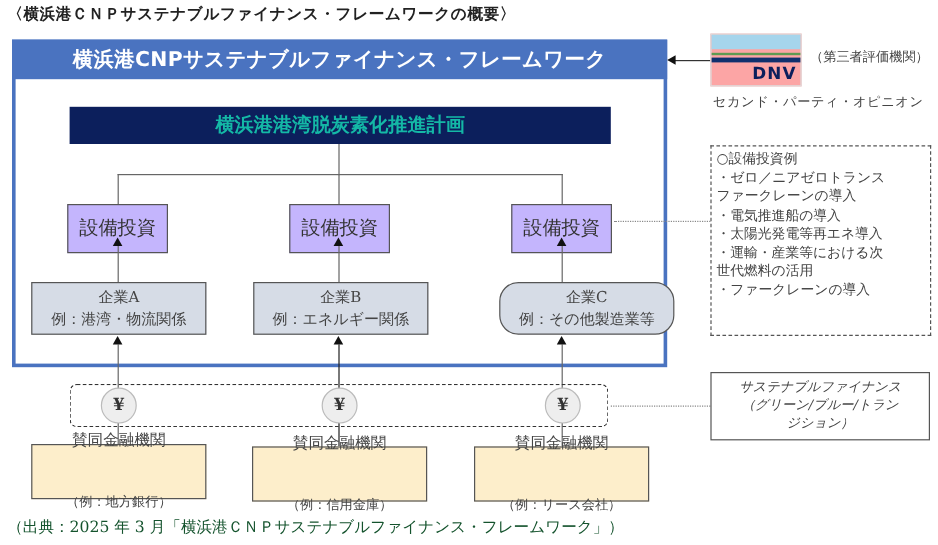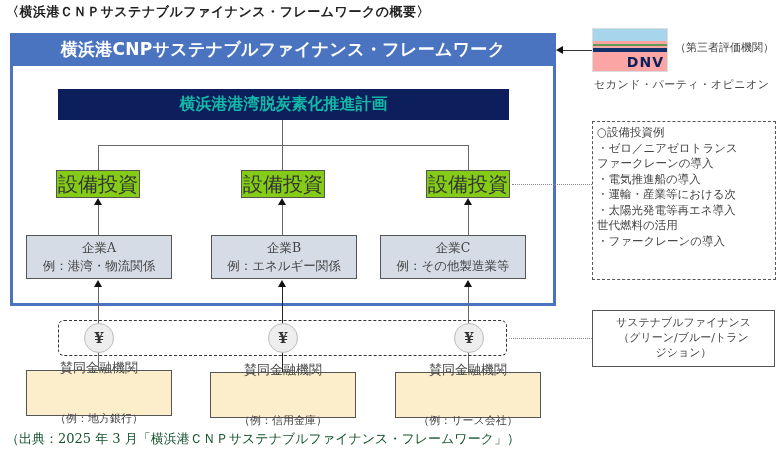--- a/index.html
+++ b/index.html
@@ -7,36 +7,36 @@
          font-family: "DejaVu Serif", "Liberation Serif", serif; color:#333; }
   .abs { position:absolute; box-sizing:border-box; }
   .title { left:6px; top:3px; font-size:13px; font-weight:bold; color:#222; white-space:nowrap; letter-spacing:0.5px; }
   .frame { left:10px; top:33px; width:546px; height:273px; border:3px solid #4a73c0; background:#fff; }
   .frame-header { left:10px; top:33px; width:546px; height:33px; background:#4a73c0; color:#fff;
                   font-family:"DejaVu Sans","Liberation Sans",sans-serif; font-size:17px; font-weight:bold;
                   display:flex; align-items:center; justify-content:center; letter-spacing:0.3px; }
   .navy { left:58px; top:89px; width:451px; height:31px; background:#0c1f5c; color:#14b8a6;
           font-family:"DejaVu Sans","Liberation Sans",sans-serif; font-size:16px; font-weight:bold;
           display:flex; align-items:center; justify-content:center; }
-  .setsubi { width:84px; height:28px; background:#84cc16; border:1.5px solid #555; font-size:20px;
+  .setsubi { width:84px; height:41px; background:#c4b5fd; border:1.5px solid #555; font-size:16px;
              display:flex; align-items:center; justify-content:center; color:#333; }
   .company { width:146px; height:44px; background:#d6dce6; border:1.5px solid #555; font-size:12.5px;
              display:flex; flex-direction:column; align-items:center; justify-content:center; line-height:1.45; color:#444; }
   .bank { width:146px; height:46px; background:#fdeecb; border:1.5px solid #555; font-size:13px;
           display:flex; flex-direction:column; align-items:center; justify-content:center; line-height:1.35; color:#444; }
   .bank .sub { font-size:11px;margin-top:36px; }
   .line { background:#666; }
   .arrowhead { width:0; height:0; border-left:4px solid transparent; border-right:4px solid transparent; border-bottom:7px solid #111; }
   .band { left:58px; top:320px; width:449px; height:36px; border:1.5px dashed #333; border-radius:6px; }
   .yen { width:30px; height:30px; border-radius:50%; background:#eeeeee; border:1px solid #bbb;
          display:flex; align-items:center; justify-content:center; font-size:14px; font-weight:bold; color:#333; }
   .examples { left:592px; top:121px; width:184px; height:159px; border:1.5px dashed #555; padding:3px 4px;
               font-size:11.5px; line-height:15.5px; color:#444; }
   .sf-box { left:592px; top:310px; width:183px; height:57px; border:1.5px solid #555; font-size:11px;
-            line-height:15px; text-align:center; color:#444; padding:4px 6px; }
+            line-height:15px; text-align:center; color:#444; padding:4px 6px;font-style:italic; }
   .dnv { left:592px; top:28px; width:76px; height:44px; border:1px solid #ddd; background:#fca5a5; }
   .dnv .b1 { position:absolute; left:0; top:0; width:74px; height:12px; background:#a6d5ec; }
   .dnv .b2 { position:absolute; left:0; top:15px; width:74px; height:2px; background:#5f9a52; }
   .dnv .b3 { position:absolute; left:0; top:19px; width:74px; height:4px; background:#10306e; }
   .dnv .txt { position:absolute; right:3px; top:25px; font-family:"DejaVu Sans","Liberation Sans",sans-serif;
               font-size:14px; font-weight:bold; color:#0c1f5c; letter-spacing:1px; }
   .dnv-label { left:675px; top:40px; font-size:11px; color:#444; white-space:nowrap; }
   .spo { left:594px; top:77px; font-size:11px; color:#444; white-space:nowrap; letter-spacing:0.5px; }
   .source { left:6px; top:430px; font-size:13px; color:#14532d; white-space:nowrap; }
   .dotted-h { height:0; border-top:1.5px dotted #888; }
@@ -68,21 +68,21 @@
 <div class="abs arrowhead" style="left:464px;top:198px;"></div>
 
 <div class="abs company" style="left:26px;top:235px;">
   <span>企業A</span>
   <span>例：港湾・物流関係</span>
 </div>
 <div class="abs company" style="left:211px;top:235px;">
   <span>企業B</span>
   <span>例：エネルギー関係</span>
 </div>
-<div class="abs company" style="left:380px;top:235px;">
+<div class="abs company" style="left:416px;top:235px;border-radius:16px;">
   <span>企業C</span>
   <span>例：その他製造業等</span>
 </div>
 
 <div class="abs line" style="left:562px;top:50px;width:30px;height:1px;background:#333;"></div>
 <div class="abs" style="left:556px;top:46px;width:0;height:0;border-top:4px solid transparent;border-bottom:4px solid transparent;border-right:7px solid #111;"></div>
 <div class="abs dnv">
   <div class="b1"></div>
     <div class="b2"></div>
     <div class="b3"></div>
@@ -90,22 +90,22 @@
 </div>
 <div class="abs dnv-label">（第三者評価機関）</div>
 <div class="abs spo">セカンド・パーティ・オピニオン</div>
 
 <div class="abs dotted-h" style="left:512px;top:184px;width:80px;"></div>
 <div class="abs examples">
   <div>○設備投資例</div>
   <div>・ゼロ／ニアゼロトランス</div>
   <div>ファークレーンの導入</div>
   <div>・電気推進船の導入</div>
+  <div>・太陽光発電等再エネ導入</div>
   <div>・運輸・産業等における次</div>
-  <div>・太陽光発電等再エネ導入</div>
   <div>世代燃料の活用</div>
   <div>・ファークレーンの導入</div>
 </div>
 
 <div class="abs line" style="left:98px;top:287px;width:1px;height:83px;"></div>
 <div class="abs arrowhead" style="left:94px;top:280px;"></div>
 <div class="abs line" style="left:282px;top:287px;width:1px;height:85px;background:#222;"></div>
 <div class="abs arrowhead" style="left:278px;top:280px;"></div>
 <div class="abs line" style="left:468px;top:287px;width:1px;height:85px;"></div>
 <div class="abs arrowhead" style="left:464px;top:280px;"></div>

